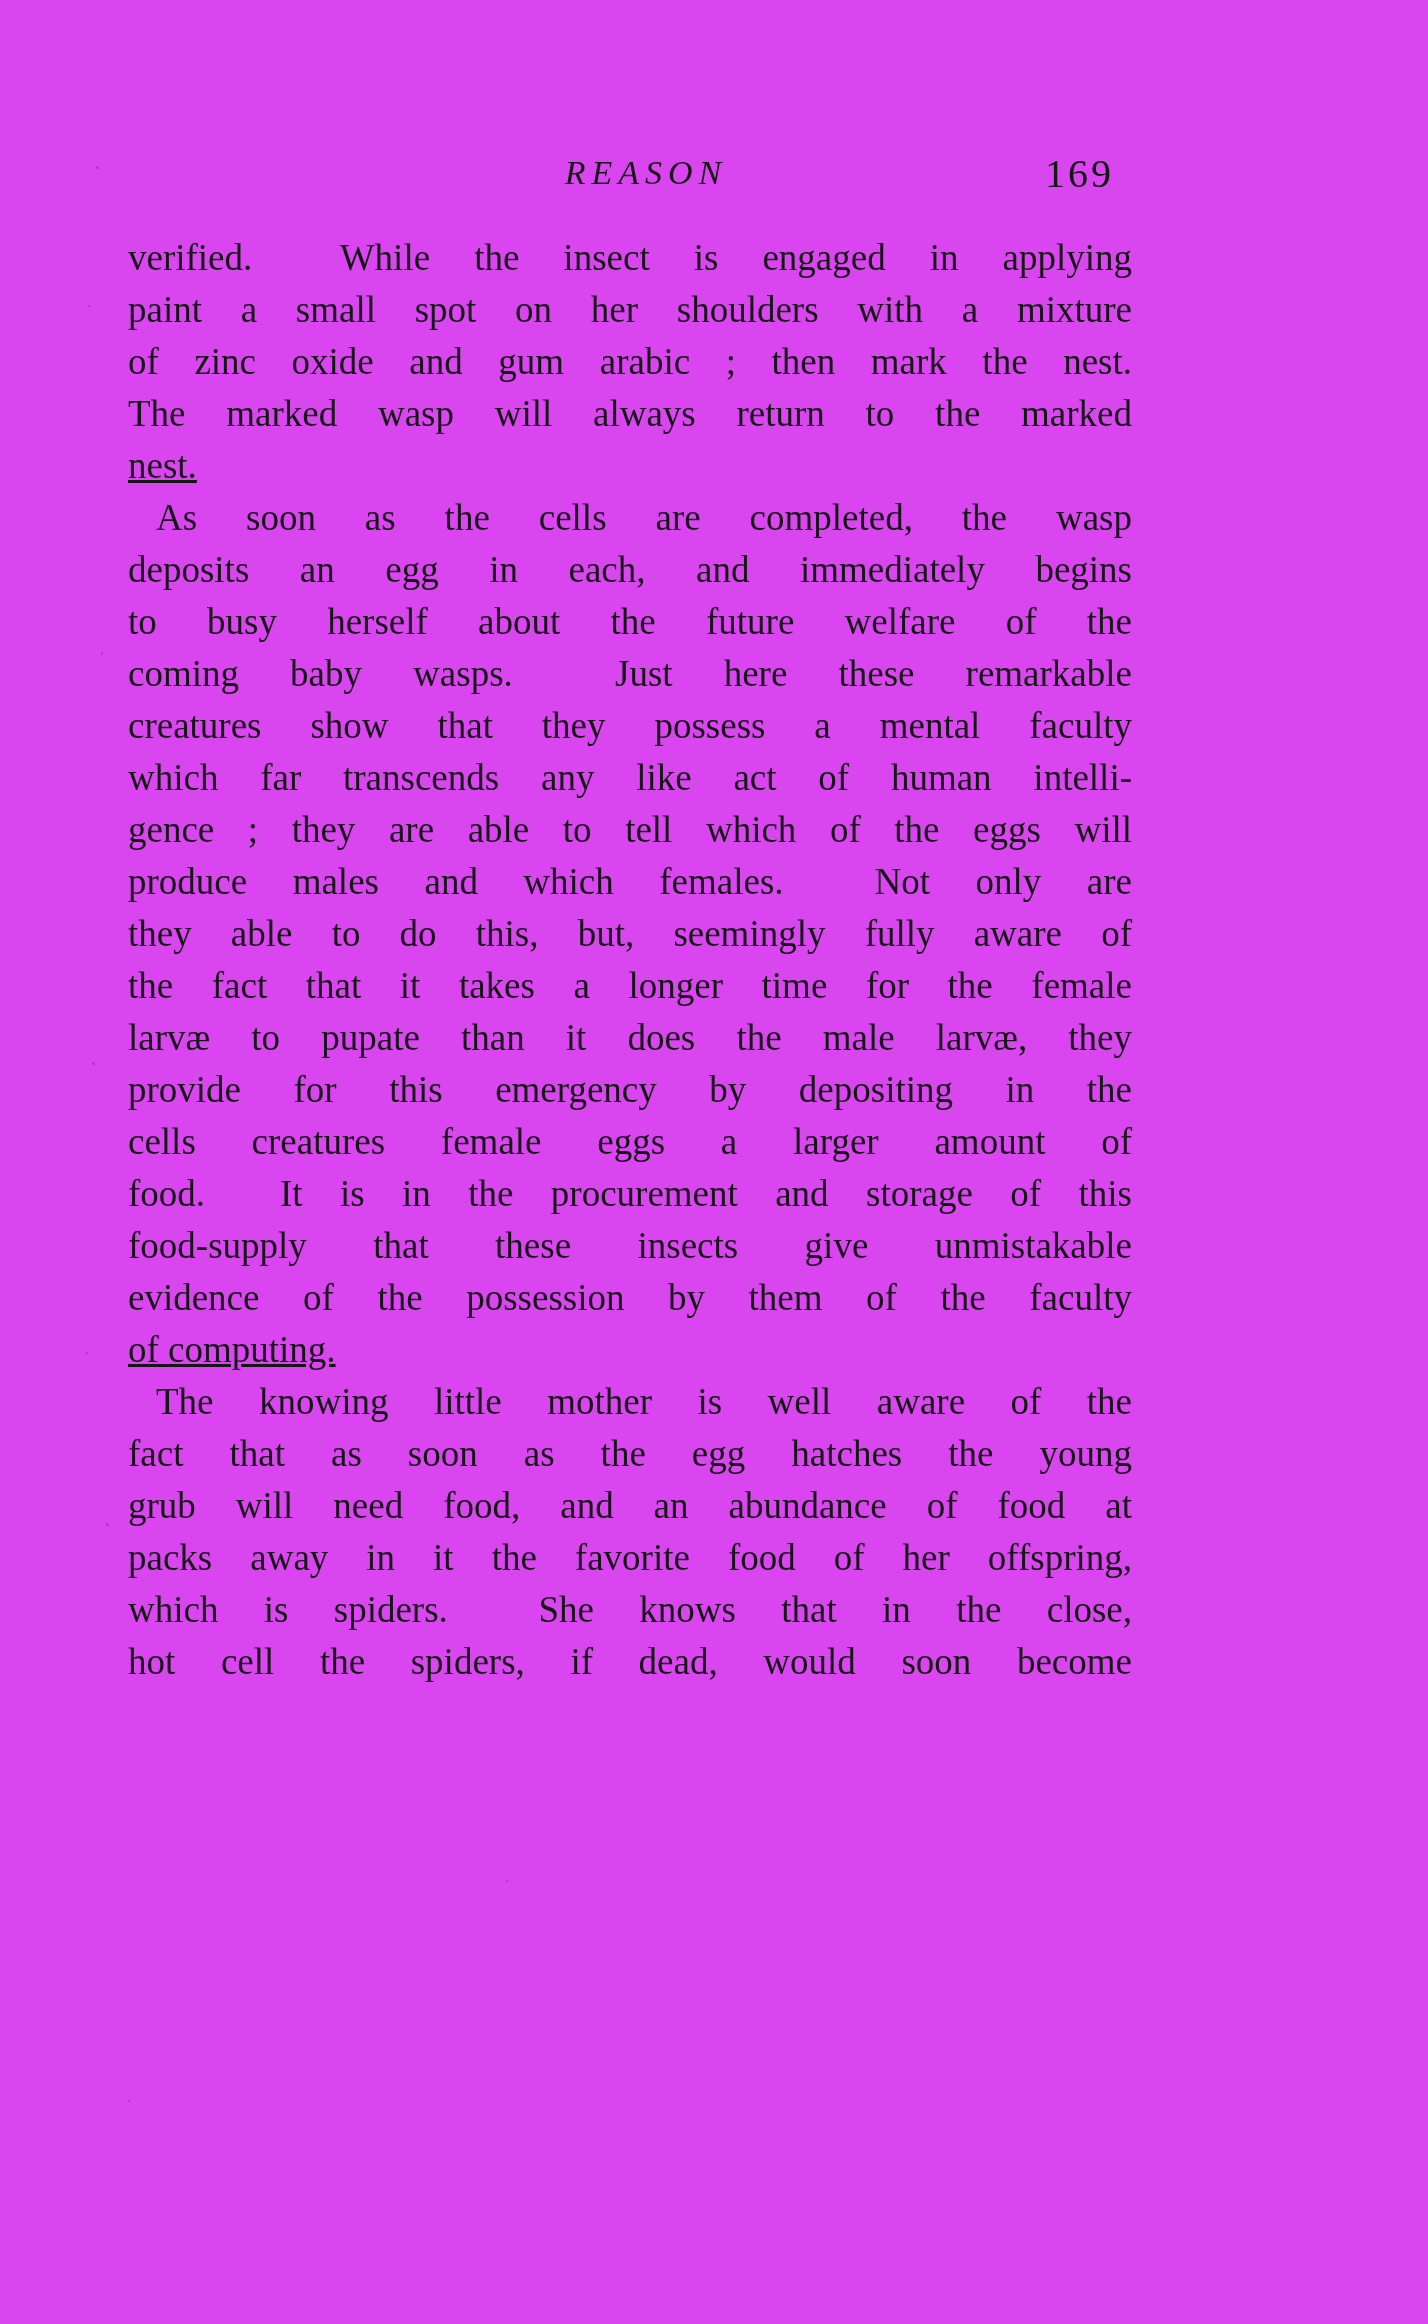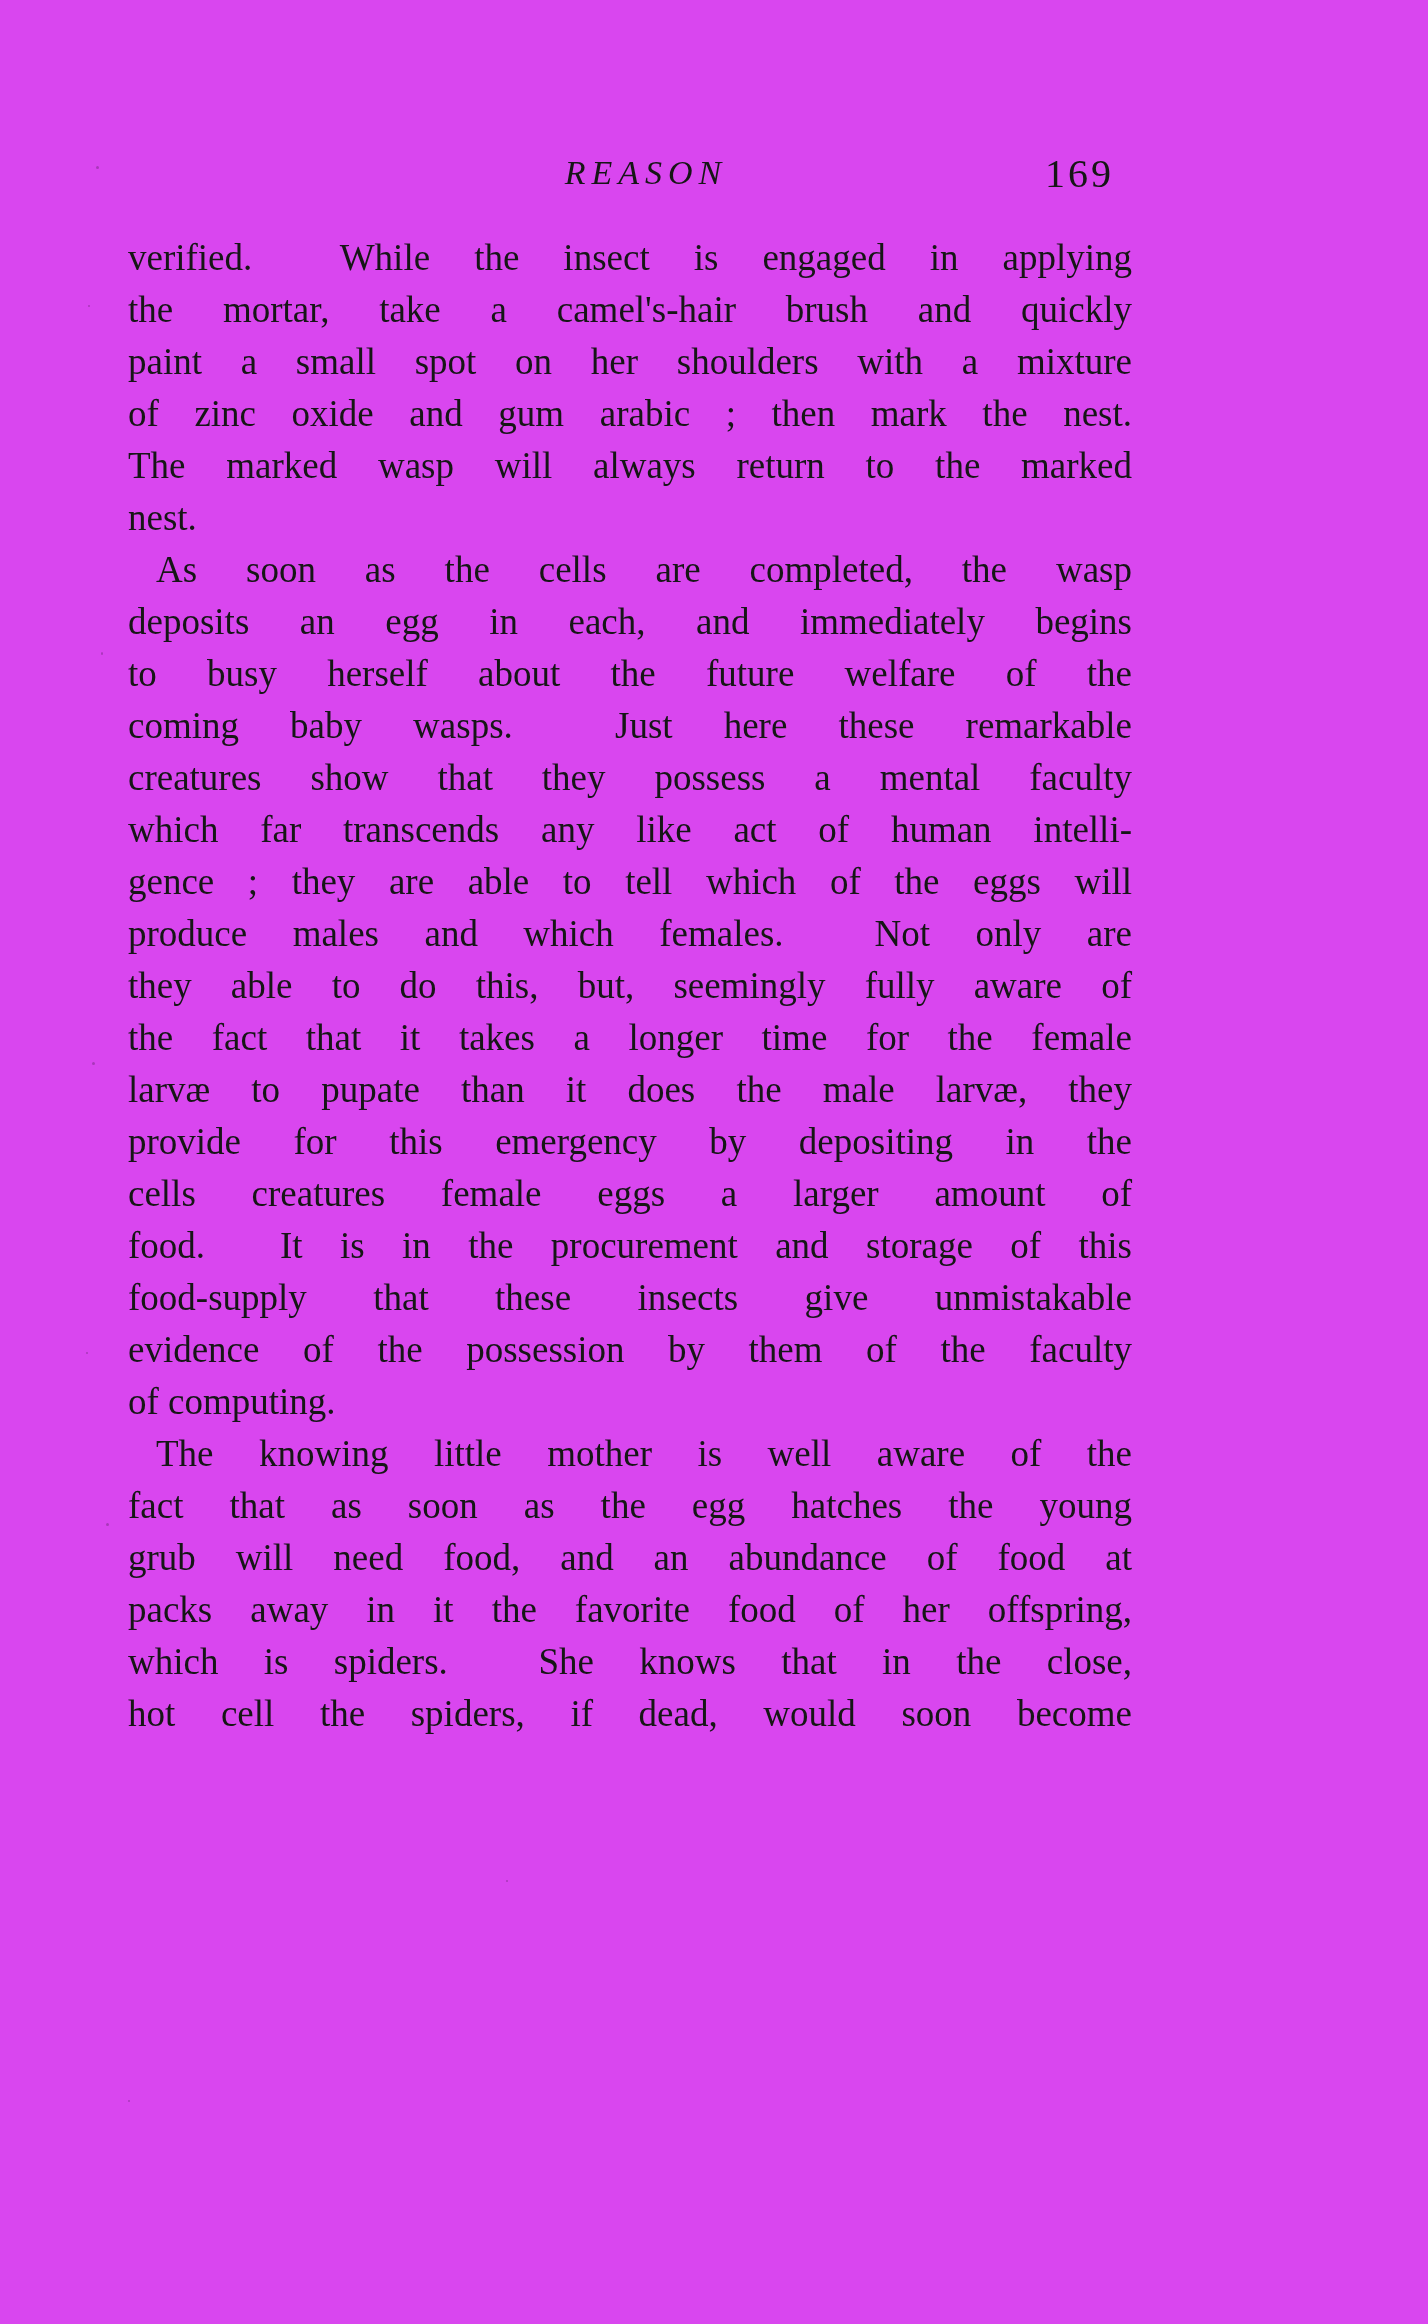--- a/index.html
+++ b/index.html
@@ -52,20 +52,21 @@
   .paragraph { margin: 0; }
   .line {
     white-space: pre-wrap;
     text-align: justify;
     text-align-last: justify;
     text-justify: inter-word;
   }
   .line.short {
     text-align: right;
     text-align-last: left;
+    text-decoration: underline;
   }
   .line.indent {
     text-indent: 28px;
   }
   
   .speckle {
     position: absolute;
     border-radius: 50%;
     background: rgba(0,0,0,0.22);
   }
@@ -77,21 +78,20 @@
 
   <div class="page-header">
     <div class="running-title">REASON</div>
     <div class="page-number">169</div>
   </div>
 
   <div class="text-block">
 
     <div class="paragraph">
       <div class="line">verified.  While the insect is engaged in applying</div>
-      <div class="line">the mortar, take a camel's-hair brush and quickly</div>
       <div class="line">paint a small spot on her shoulders with a mixture</div>
       <div class="line">of zinc oxide and gum arabic ; then mark the nest.</div>
       <div class="line">The marked wasp will always return to the marked</div>
       <div class="line short">nest.</div>
     </div>
 
     <div class="paragraph">
       <div class="line indent">As soon as the cells are completed, the wasp</div>
       <div class="line">deposits an egg in each, and immediately begins</div>
       <div class="line">to busy herself about the future welfare of the</div>

